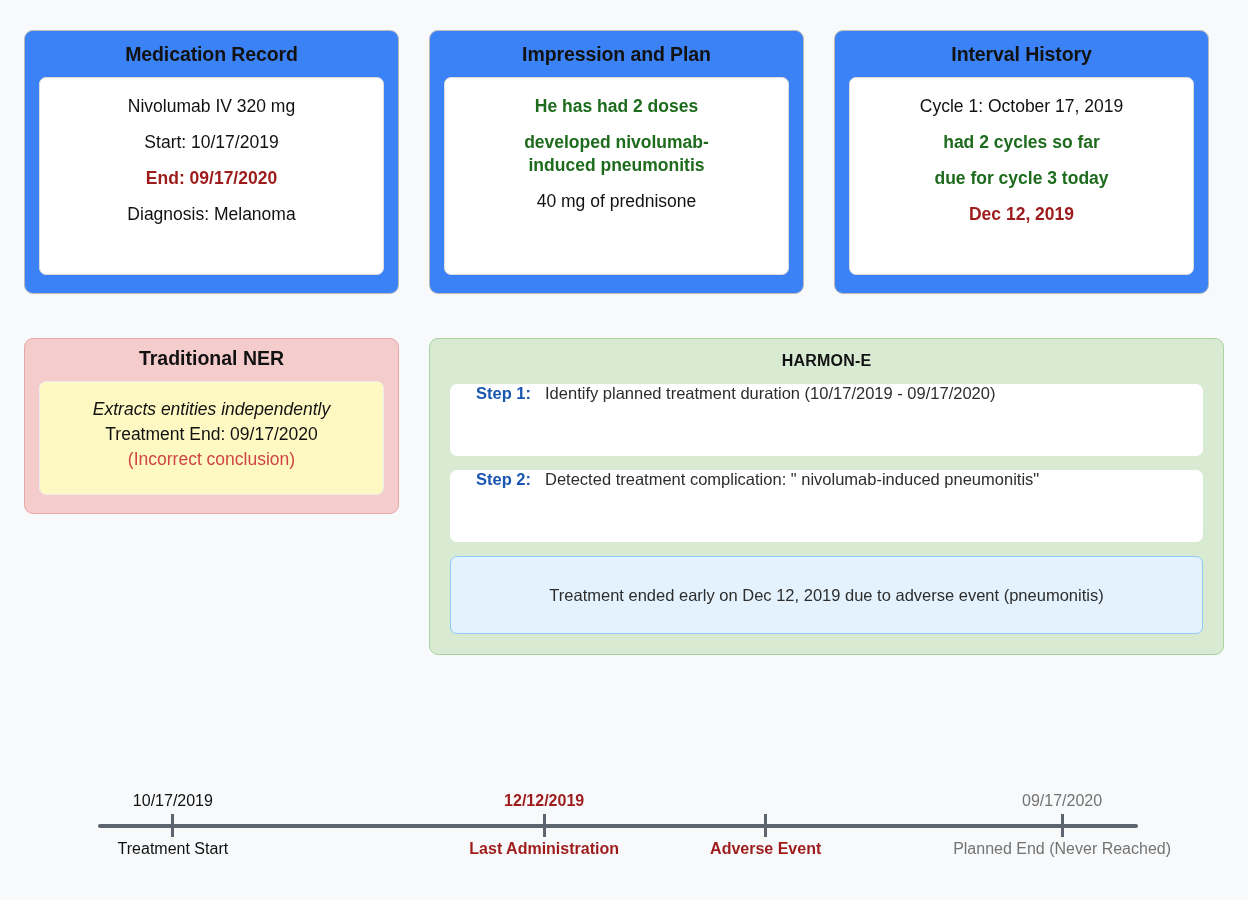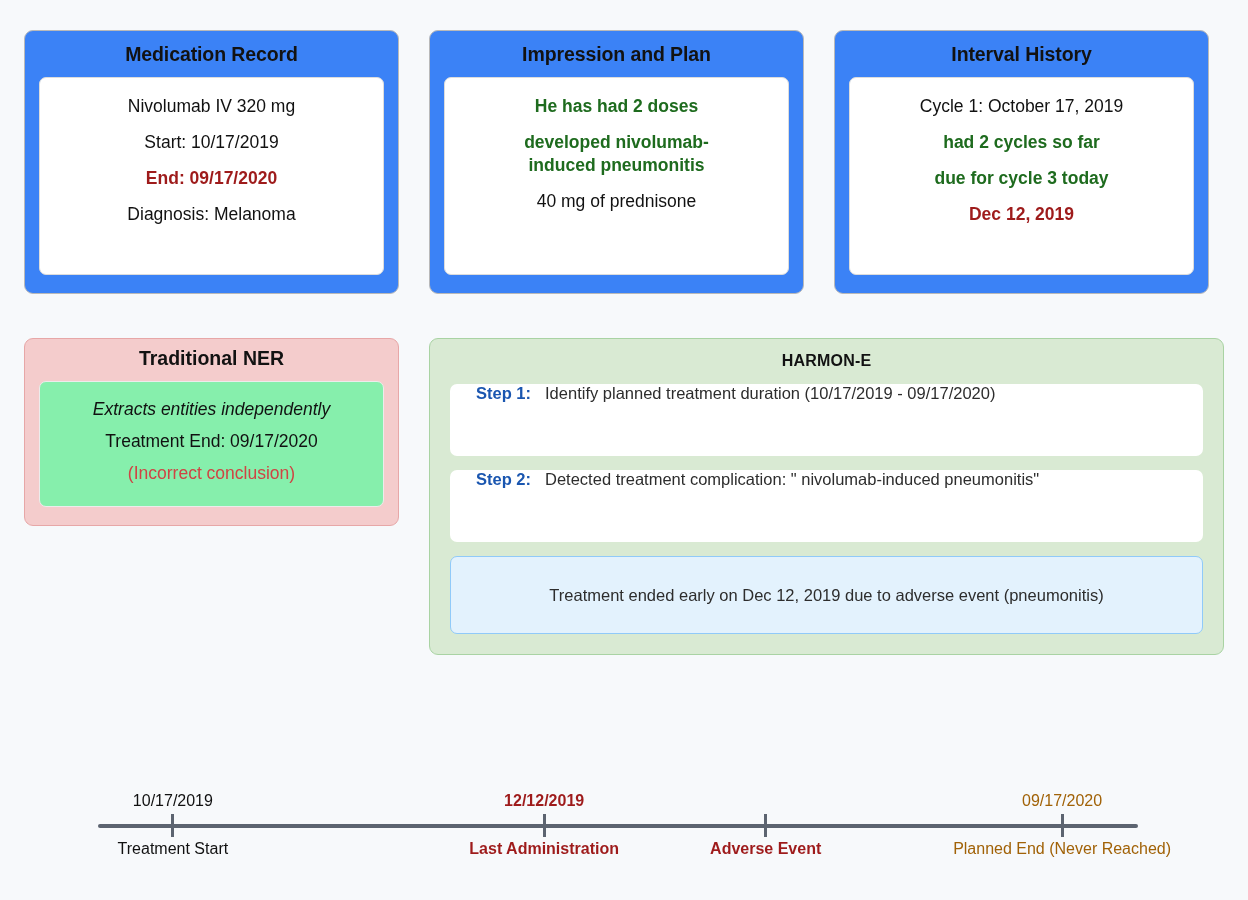--- a/index.html
+++ b/index.html
@@ -91,28 +91,28 @@
     padding: 8px 14px 18px 14px;
   }
   .ner-card .card-title {
     text-align: center;
     font-size: 19.5px;
     font-weight: bold;
     color: #121212;
     margin-bottom: 11px;
   }
   .ner-inner {
-    background: #86efac;
+    background: #fef9c3;
     border: 1px solid #ececec;
     border-radius: 7px;
     padding: 17px 10px 22px 10px;
     display: flex;
     flex-direction: column;
     align-items: center;
-    gap: 11px;
+    gap: 4px;
     min-height: 114px;
   }
   .ner-line { font-size: 17.5px; color: #111111; text-align: center; }
   .ner-line.italic { font-style: italic; }
   .ner-line.wrong  { color: #cf4444; }
 
   .harmon-panel {
     width: 795px;
     background: #d9ead3;
     border: 1.5px solid #a9d3a3;
@@ -205,21 +205,21 @@
     left: 50%;
     top: 54px;
     transform: translateX(-50%);
     font-size: 16px;
     white-space: nowrap;
     color: #111111;
   }
   .tl-point.accent .tl-date,
   .tl-point.accent .tl-label { color: #9e1b1b; font-weight: bold; }
   .tl-point.muted .tl-date,
-  .tl-point.muted .tl-label { color: #a16207; font-weight: normal; }
+  .tl-point.muted .tl-label { color: #737373; font-weight: normal; }
 </style>
 </head>
 <body>
 
 <div class="page">
 
   <div class="row-source">
 
     <div class="note-card">
       <div class="card-title">Medication Record</div>

